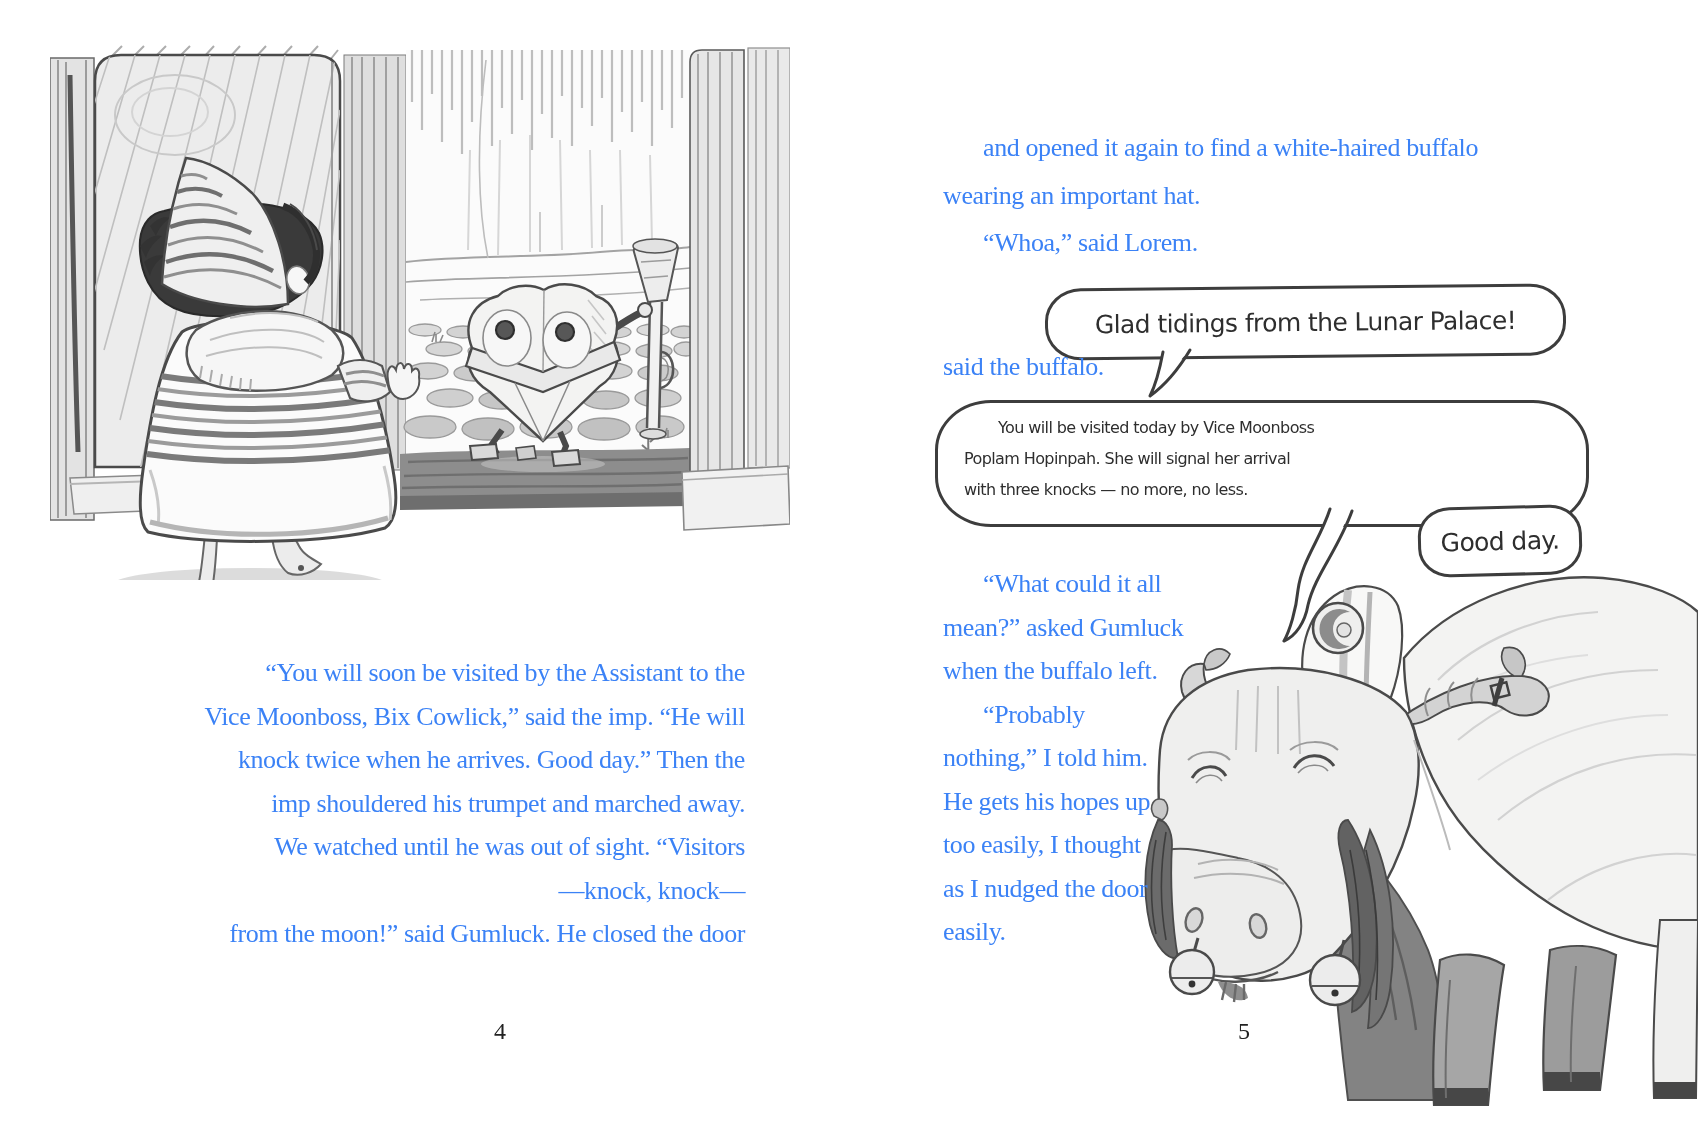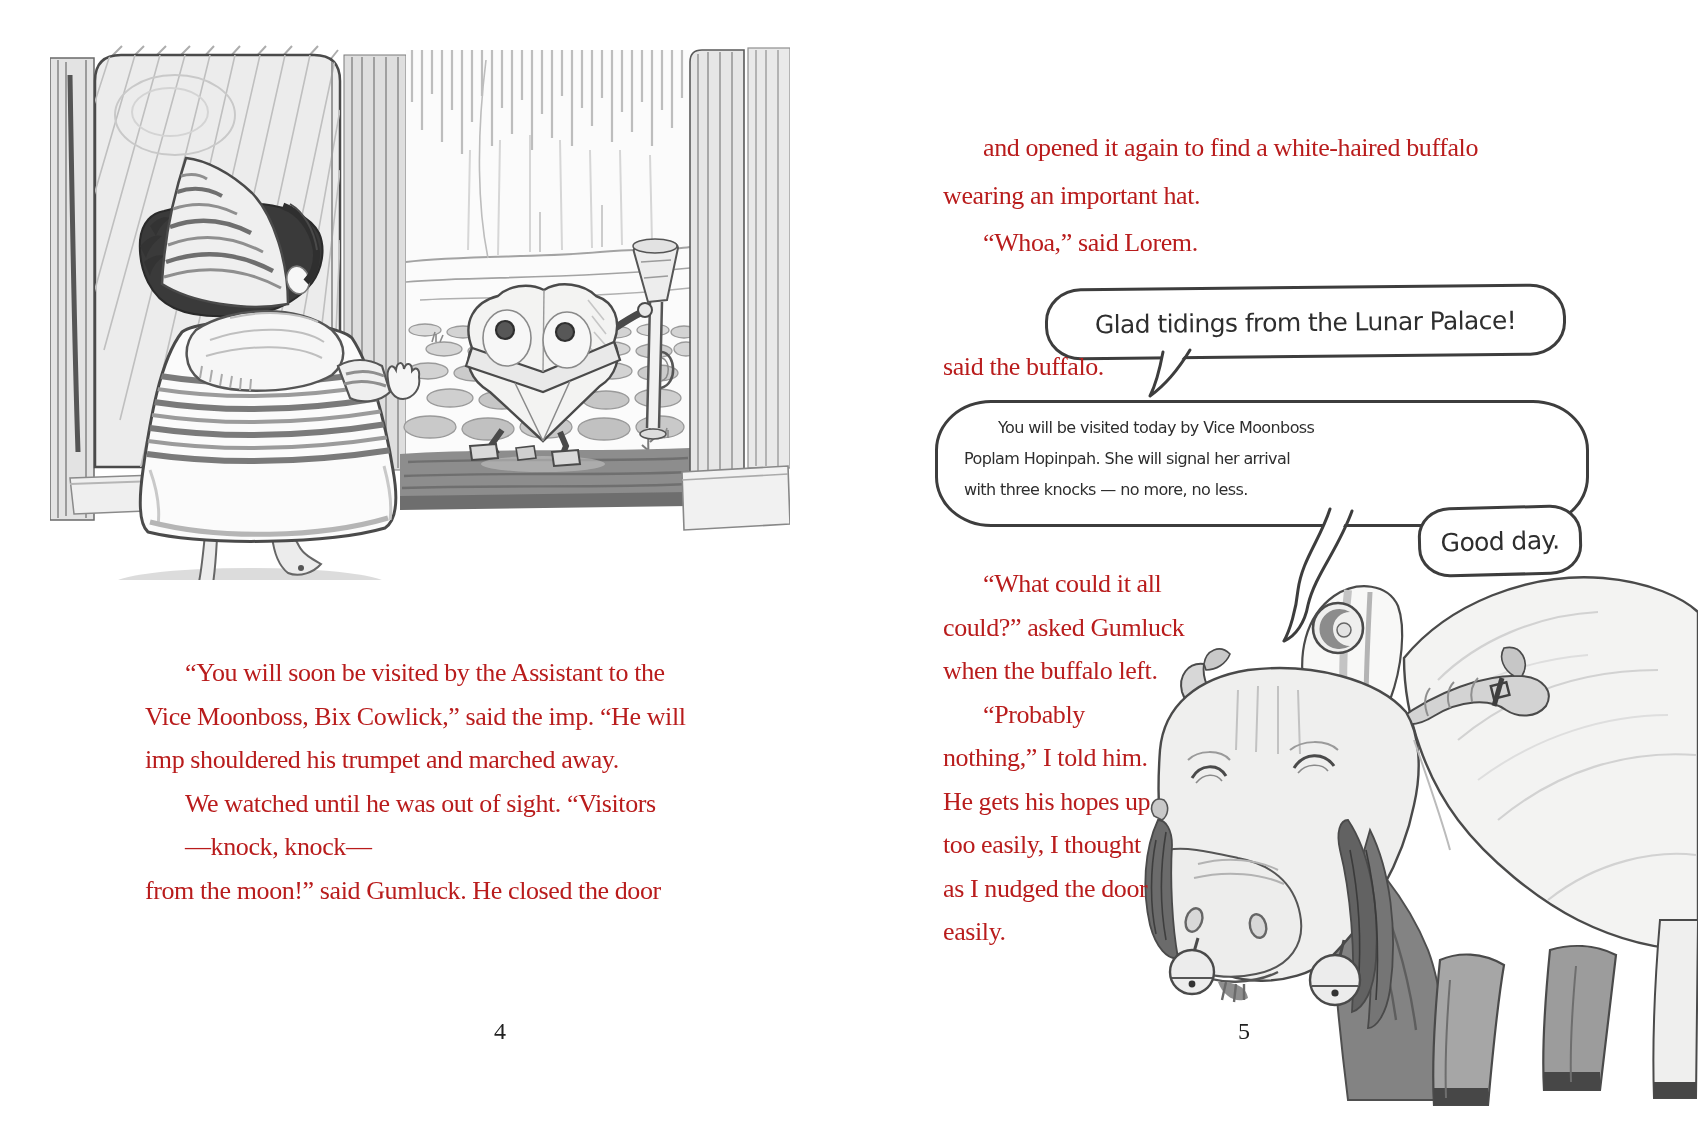--- a/index.html
+++ b/index.html
@@ -6,22 +6,22 @@
   body {
     width:1698px; height:1140px; position:relative; overflow:hidden;
     background:#ffffff;
     font-family:"Liberation Serif", serif;
     color:#1f1f1f;
   }
   .abs { position:absolute; }
   svg { display:block; }
 
   
-  .bodytext { font-size:26px; letter-spacing:-0.4px; color:#b91c1c; z-index:2; }
-  .lh-left   { line-height:43.5px; }
+  .bodytext { font-size:26px; letter-spacing:-0.4px; color:#3b82f6; z-index:2; }
+  .lh-left   { line-height:43.5px;text-align:right; }
   .lh-top    { line-height:47.5px; }
   .lh-col    { line-height:43.5px; }
   .line { white-space:nowrap; }
   .indent { padding-left:40px; }
   .it { }
 
   .leftblock { left:145px; top:651px; width:600px; }
   .topblock  { left:943px; top:124px; width:620px; }
   .colblock  { left:943px; top:562px; width:320px; }
   .attribution { left:943px; top:352px; width:300px; font-size:26px; letter-spacing:-0.4px; z-index:5; }
@@ -237,20 +237,21 @@
       <path d="M338,366 C352,358 368,358 382,366 L390,392 C380,402 362,404 350,398 Z" fill="#efefef" stroke="#555" stroke-width="2.2"></path>
       <path d="M346,374 Q366,368 384,376 M344,384 Q364,378 386,386" stroke="#8f8f8f" stroke-width="3" fill="none"></path>
       <path d="M388,380 C386,368 392,362 396,370 C397,362 403,360 404,369 C406,362 412,362 412,371 C416,366 420,369 419,377 C421,388 414,398 403,399 C394,399 389,391 388,380 Z" fill="#f6f6f6" stroke="#555" stroke-width="2"></path>
     </g>
   </g>
 </svg>
 
 <div class="abs bodytext lh-left leftblock">
   <div class="line indent">“You will soon be visited by the Assistant to the</div>
   <div class="line">Vice Moonboss, Bix Cowlick,” said the imp. “He will</div>
+  <div class="line">knock twice when he arrives. Good day.” Then the</div>
   <div class="line">imp shouldered his trumpet and marched away.</div>
   <div class="line indent">We watched until he was out of sight. “Visitors</div>
   <div class="line indent it">—knock, knock—</div>
   <div class="line">from the moon!” said Gumluck. He closed the door</div>
 </div>
 
 <div class="abs pagenum p4">4</div>
 
 <div class="abs bodytext lh-top topblock">
   <div class="line indent">and opened it again to find a white-haired buffalo</div>
@@ -370,21 +371,21 @@
       <path d="M246,420 L242,436" stroke="#4a4a4a" stroke-width="3"></path>
       <circle cx="237" cy="460" r="25" fill="#ececec" stroke="#4a4a4a" stroke-width="2.4"></circle>
       <path d="M214,466 L260,466" stroke="#555" stroke-width="2"></path>
       <circle cx="237" cy="473" r="3.6" fill="#333"></circle>
     </g>
   </g>
 </svg>
 
 <div class="abs bodytext lh-col colblock">
   <div class="line indent">“What could it all</div>
-  <div class="line">could?” asked Gumluck</div>
+  <div class="line">mean?” asked Gumluck</div>
   <div class="line">when the buffalo left.</div>
   <div class="line indent">“Probably</div>
   <div class="line">nothing,” I told him.</div>
   <div class="line it">He gets his hopes up</div>
   <div class="line"><span class="it">too easily</span><span>, I thought</span></div>
   <div class="line">as I nudged the door</div>
   <div class="line">easily.</div>
 </div>
 
 <div class="abs pagenum p5">5</div>

